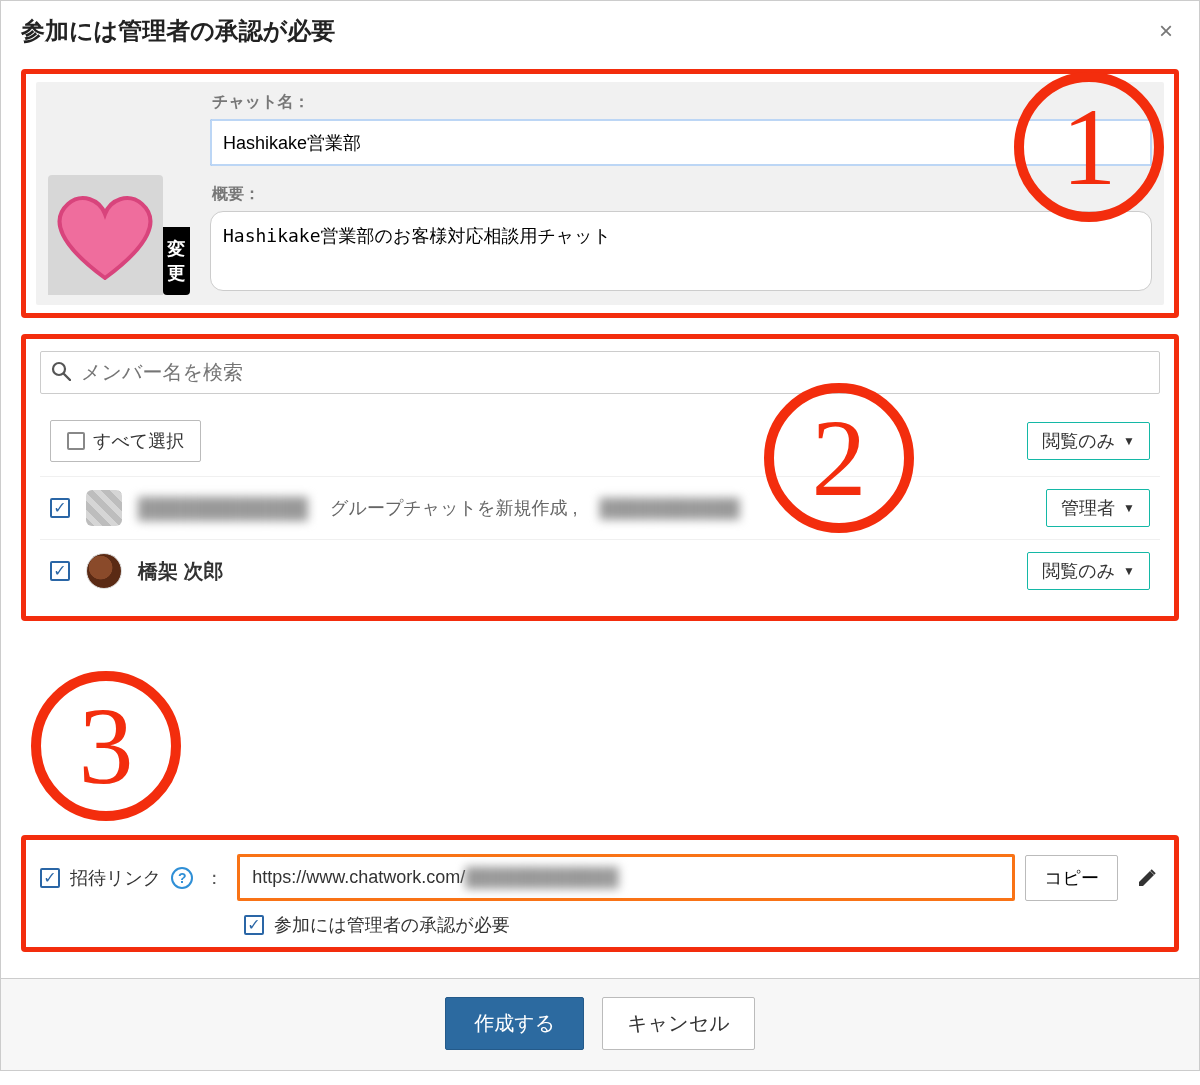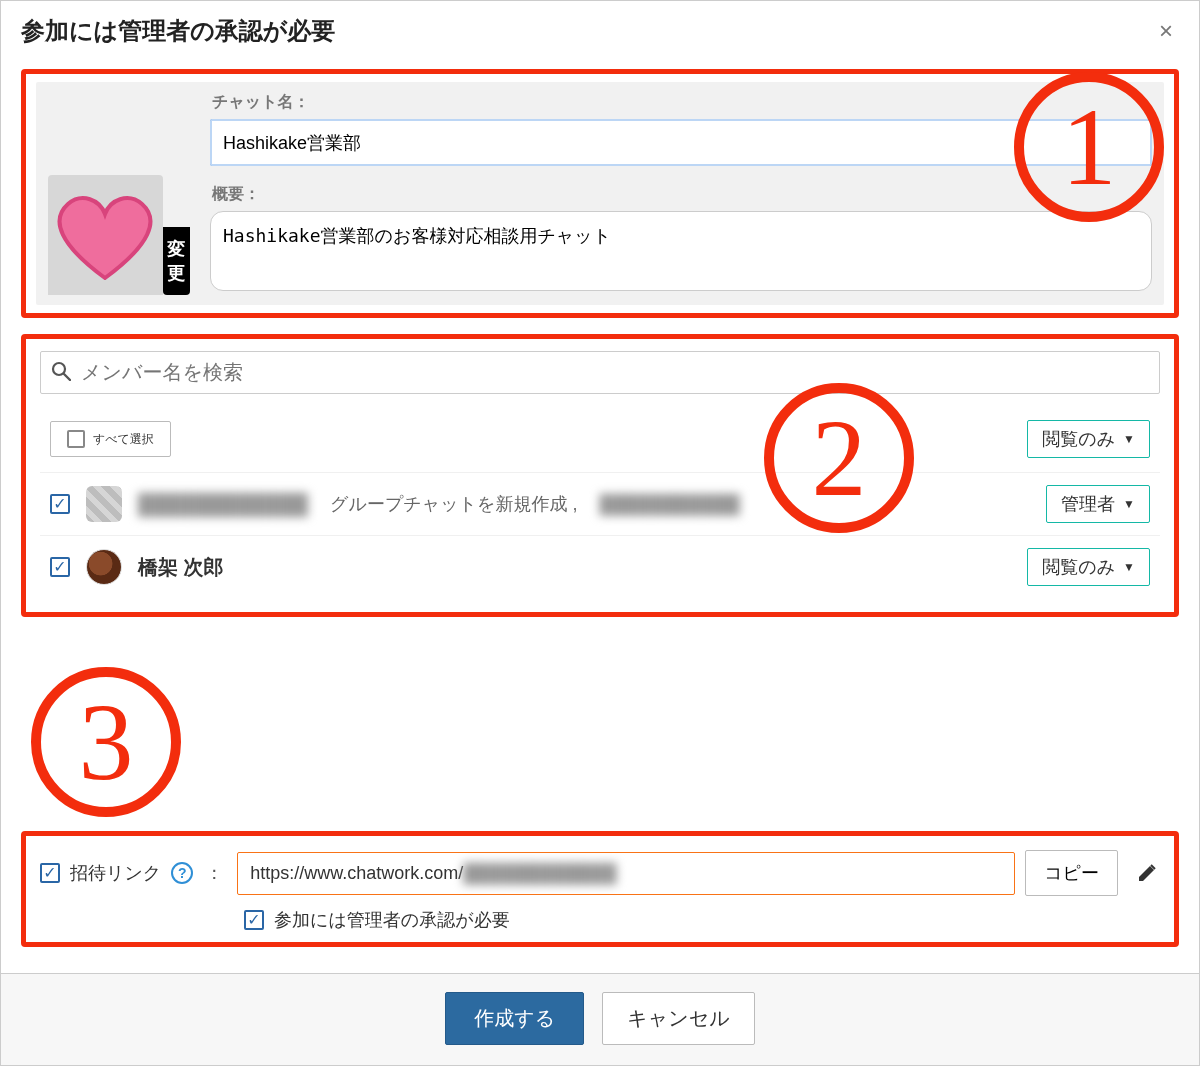--- a/index.html
+++ b/index.html
@@ -129,21 +129,21 @@
   .select-all-row {
     margin-top: 26px;
     display: flex;
     align-items: center;
     justify-content: space-between;
     padding: 0 10px 6px 10px;
   }
   .select-all-btn {
     display:inline-flex; align-items:center; gap:8px;
     border:1px solid #bbb; padding:8px 16px; border-radius:2px;
-    background:#fff; font-size:12px; cursor:pointer;
+    background:#fff; font-size:18px; cursor:pointer;
   }
   .square { width:18px; height:18px; border:2px solid #888; border-radius:2px; display:inline-block;}
   .role-select {
     display:inline-flex; align-items:center; gap:8px;
     border:1px solid #14b8a6; padding:6px 14px; border-radius:2px;
     background:#fff; font-size:18px; cursor:pointer;
   }
   .role-select .caret { font-size:12px; color:#333; }
   .member-list { margin-top:8px; }
   .member-row {
@@ -182,21 +182,21 @@
     display:flex; align-items:center; gap:10px; padding:4px 0 2px 0;
   }
   .invite-label { font-size:18px; }
   .help-badge {
     width:22px; height:22px; border:2px solid #2f8fd6; color:#2f8fd6;
     border-radius:50%; display:inline-flex; align-items:center; justify-content:center;
     font-size:14px; font-weight:bold;
   }
   .invite-colon { margin:0 4px 0 2px; font-size:18px; color:#555;}
   .invite-url {
-    flex:1; border:1px solid #f97316; border-radius:2px; padding:10px 12px;
+    flex:1; border:3px solid #f97316; border-radius:2px; padding:10px 12px;
     font-size:18px; background:#fff; color:#333;
     display:flex; align-items:flex-start; gap:0;
   }
   .copy-btn {
     border:1px solid #bbb; background:#fff; padding:10px 18px; font-size:18px; border-radius:2px; cursor:pointer;
   }
   .edit-icon {
     width:26px; height:26px; display:inline-flex; align-items:center; justify-content:center;
     font-size:20px; color:#333; cursor:pointer; margin-left:6px;
   }

